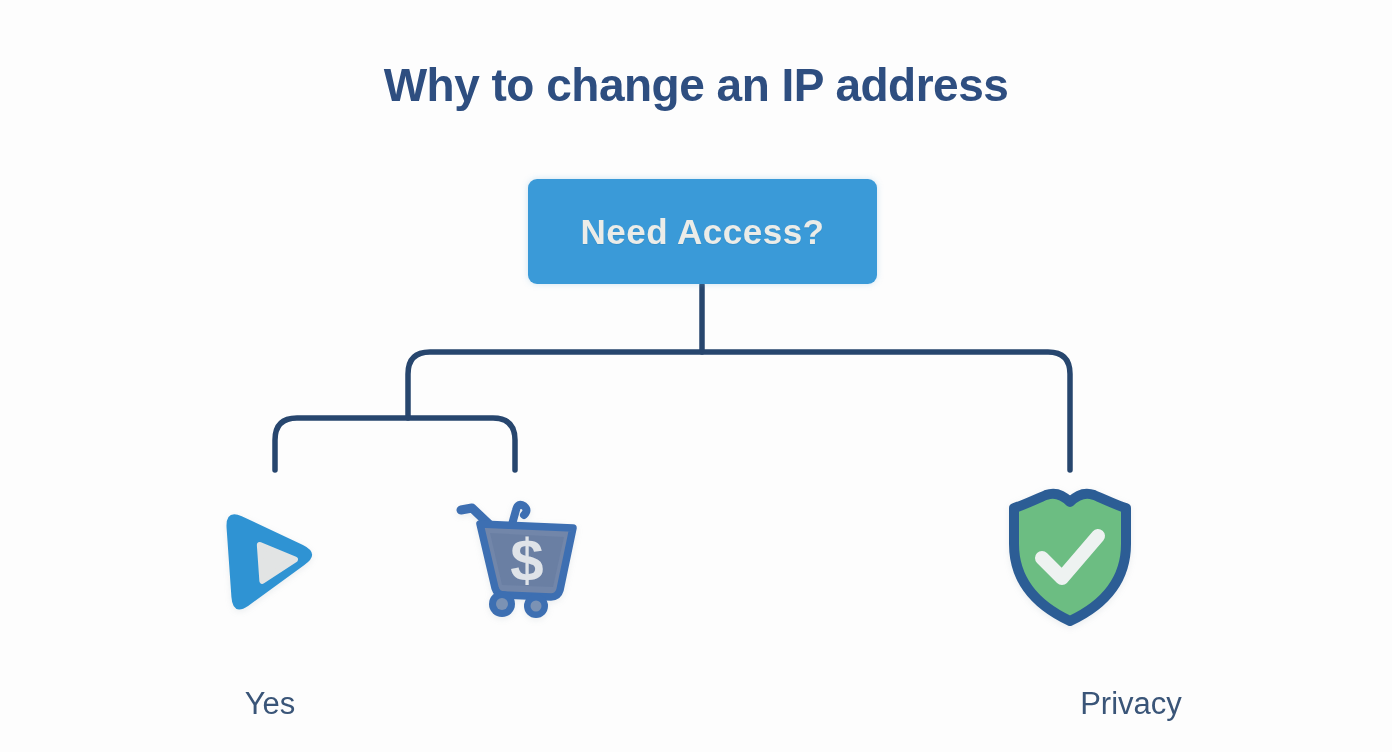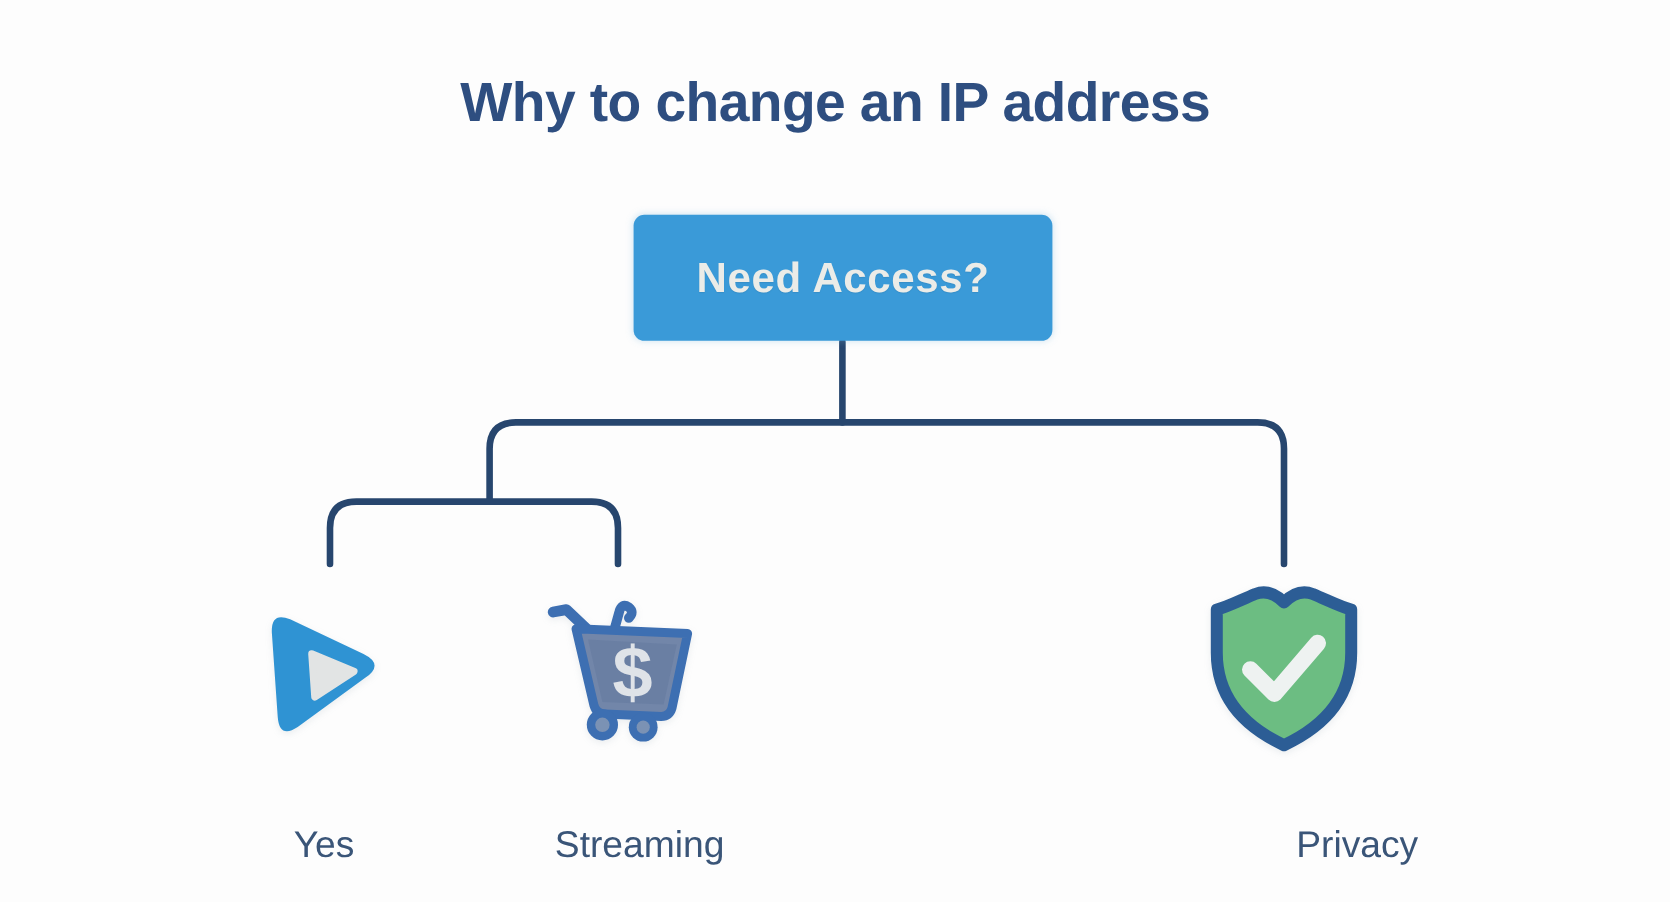--- a/index.html
+++ b/index.html
@@ -131,16 +131,15 @@
     <circle class="cart-hub" cx="84" cy="109" r="5.5"></circle>
     <text class="cart-dollar" x="75" y="84" text-anchor="middle">$</text>
   </svg>
 
   <svg class="icon icon-shield" viewBox="0 0 132 144" aria-hidden="true">
     <path class="shield-body" d="M 66 16 C 58 8 50 6 42 9 C 30 14 18 20 10 22 L 10 58 C 10 96 34 120 66 135 C 98 120 122 96 122 58 L 122 22 C 114 20 102 14 90 9 C 82 6 74 8 66 16 Z"></path>
     <path class="shield-check" d="M 38 72 L 58 92 L 94 50"></path>
   </svg>
 
   <div class="branch-label label-yes">Yes</div>
-  <div class="branch-label label-streaming">Streaming</div>
   <div class="branch-label label-privacy">Privacy</div>
 
 </div>
 
 </body></html>

